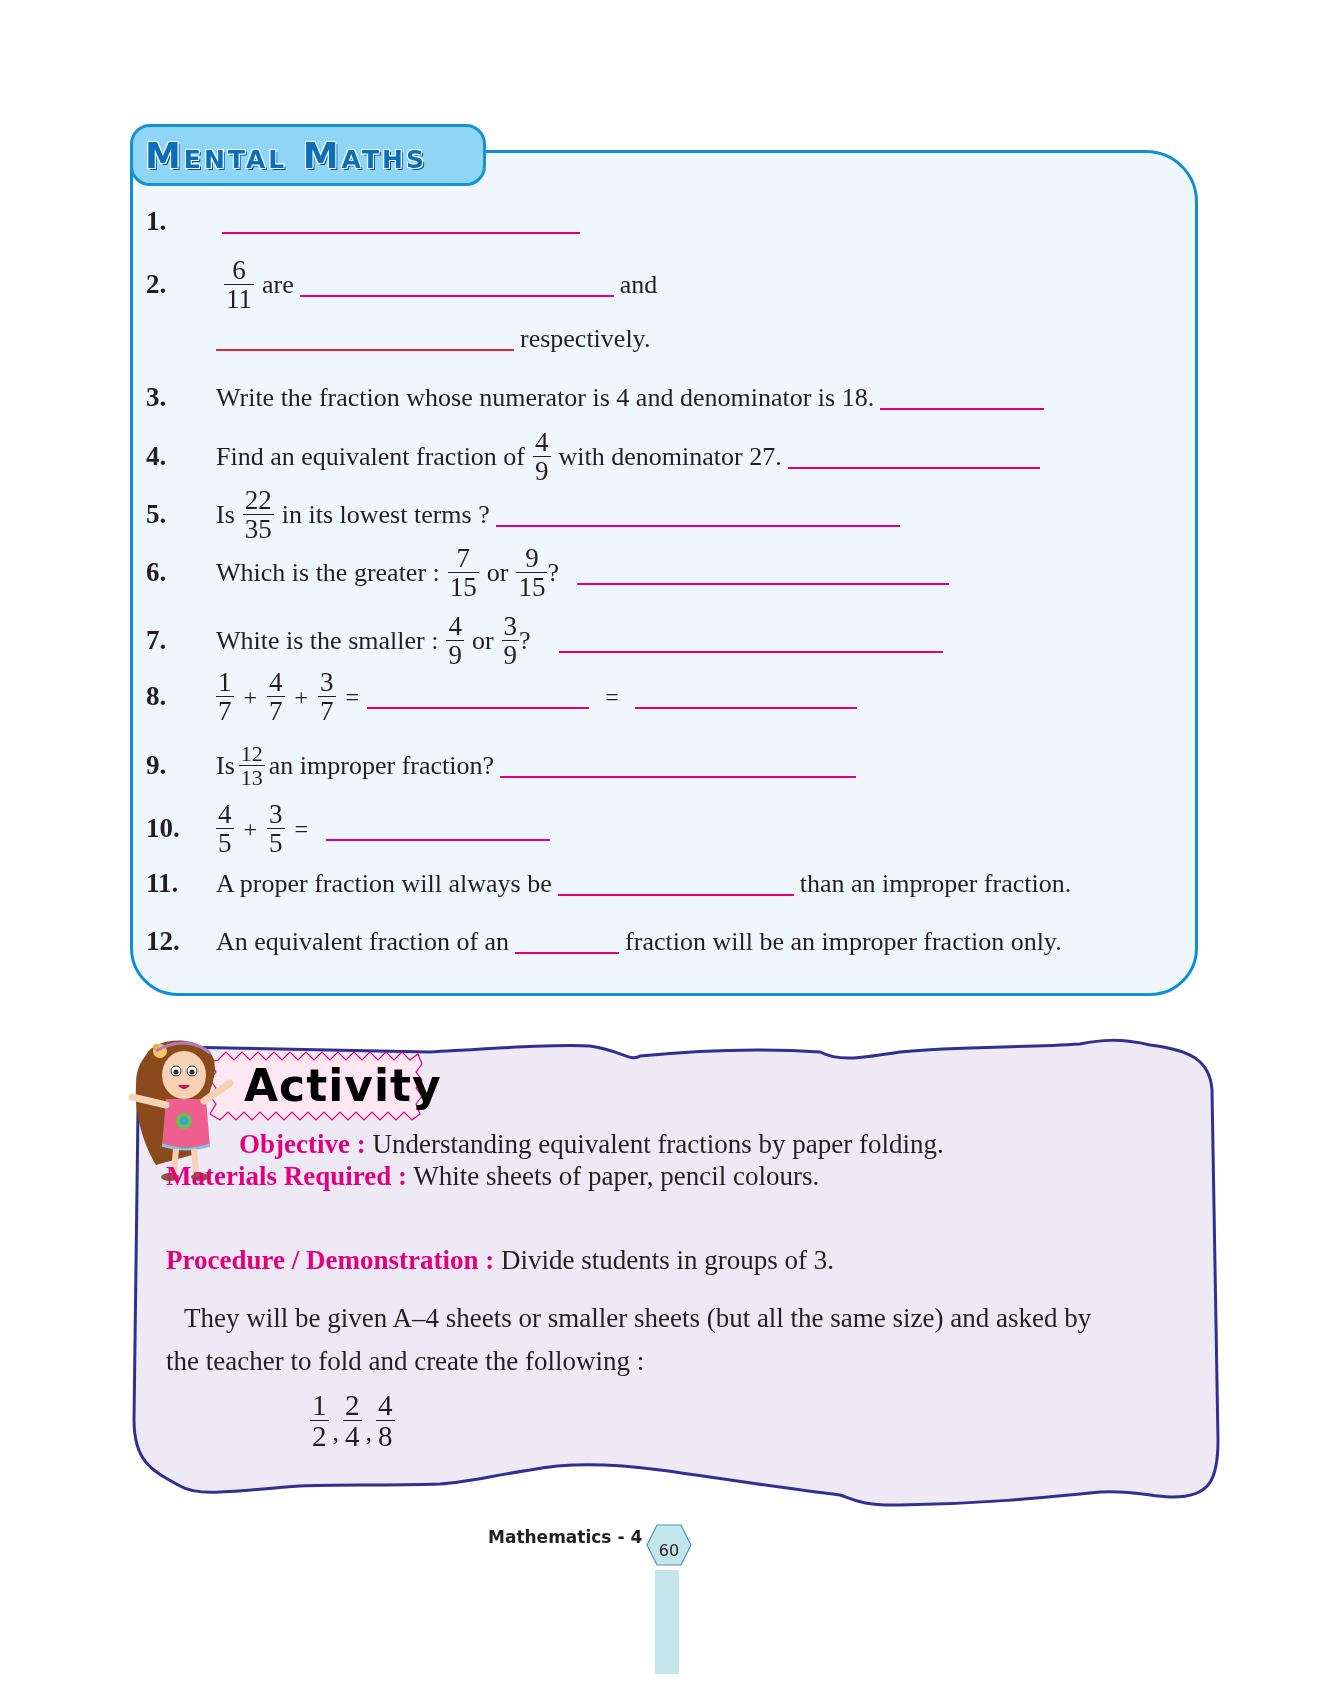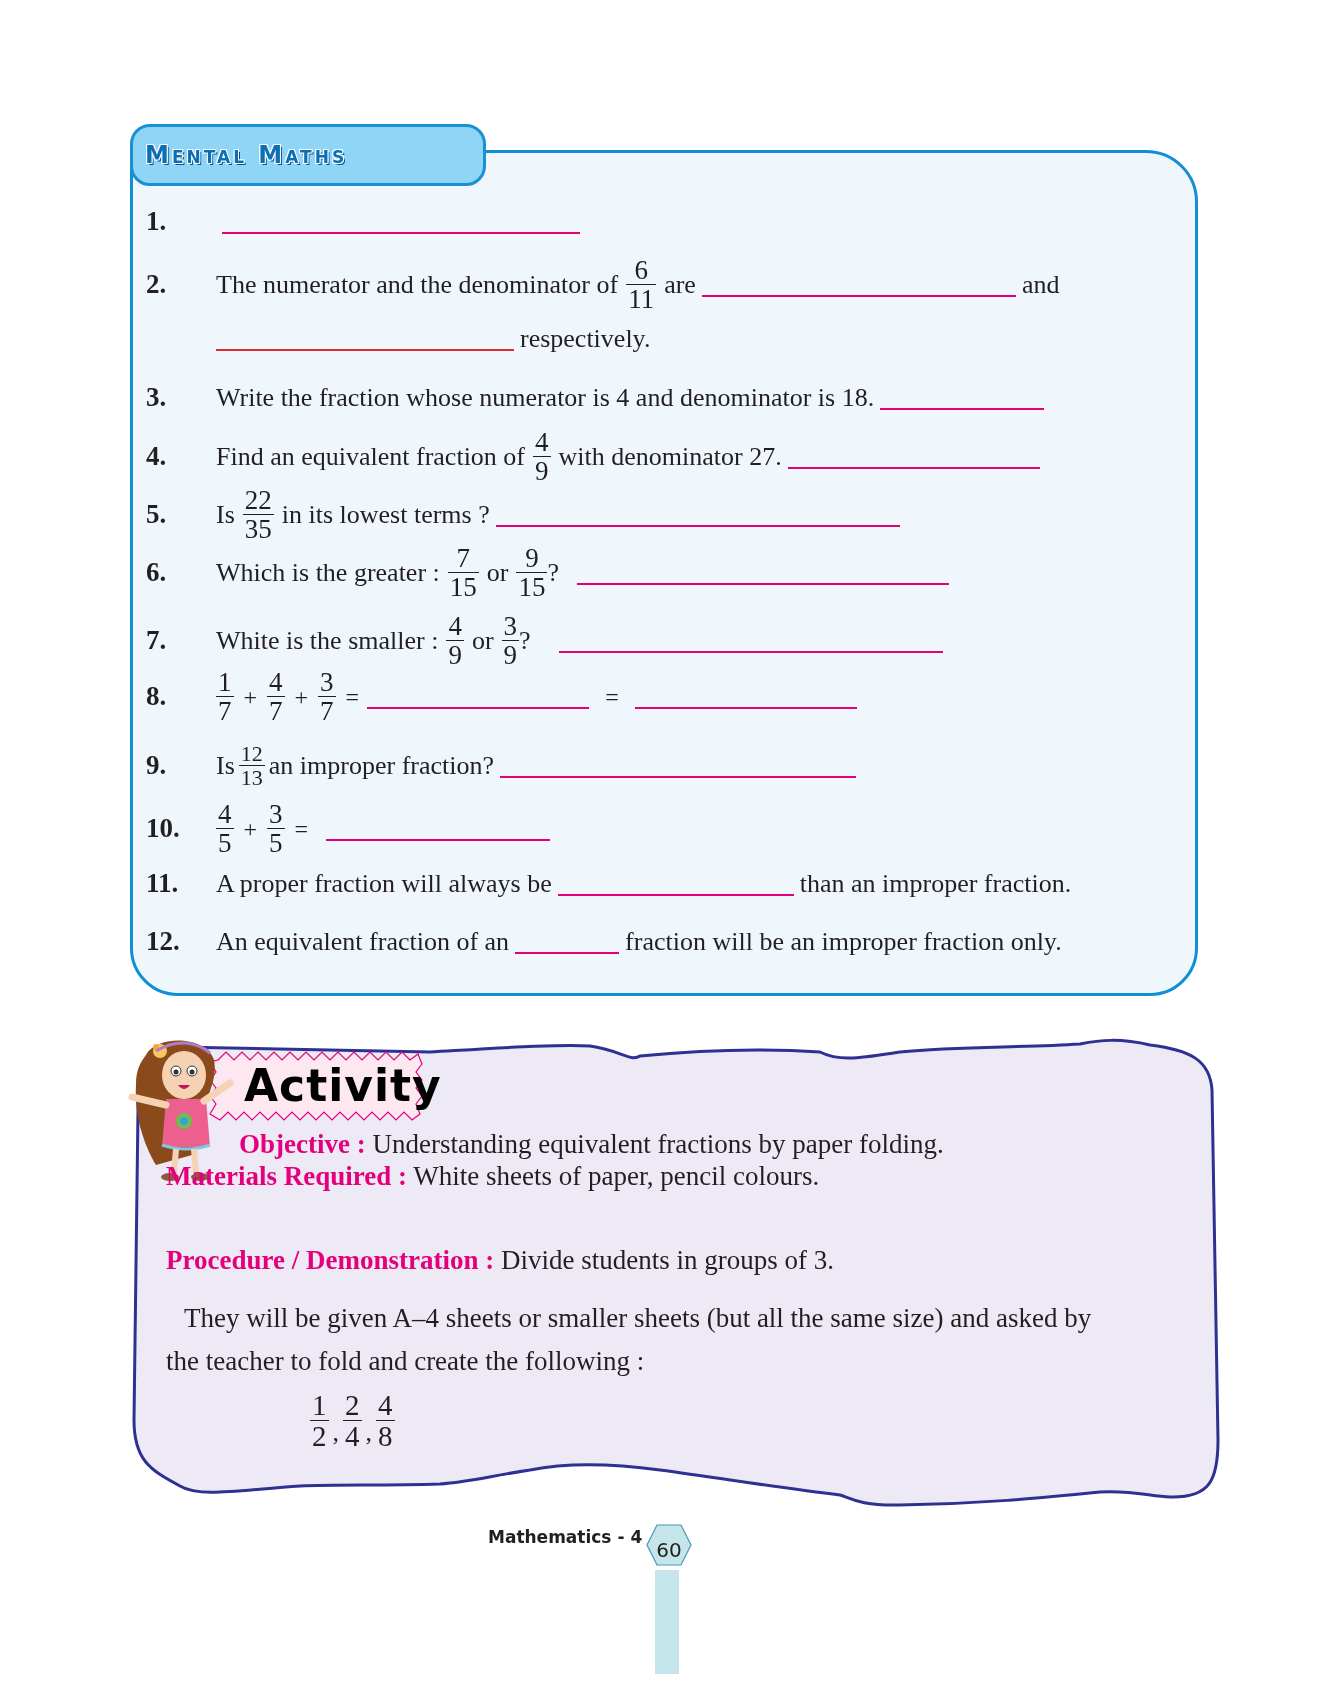--- a/index.html
+++ b/index.html
@@ -6,21 +6,21 @@
   body { width: 1332px; height: 1692px; position: relative; overflow: hidden;
          font-family: "DejaVu Serif", "Liberation Serif", serif; color: #231f20; }
 
   
   .mm-box { position: absolute; left: 130px; top: 150px; width: 1068px; height: 846px;
             background: #eff7fd; border: 3px solid #0f8fd6; border-radius: 14px 52px 48px 48px; box-sizing: border-box; }
   .mm-tab { position: absolute; left: 130px; top: 124px; width: 356px; height: 62px;
             background: #8fd6f6; border: 3px solid #1a91d3; border-radius: 20px; box-sizing: border-box;
             display: flex; align-items: center; padding-left: 12px; }
   .mm-title { font-family: "DejaVu Sans", "Liberation Sans", sans-serif; font-weight: bold;
-              font-size: 24px; color: #0b6fb8; letter-spacing: 3px; font-variant: small-caps;
+              font-size: 36px; color: #0b6fb8; letter-spacing: 3px; font-variant: small-caps;
               text-shadow: -1px -1px 0 #fff, 1px -1px 0 #fff, -1px 1px 0 #fff, 1px 1px 0 #fff, 2px 2px 0 #0a4f8a; }
 
   .q { position: absolute; left: 146px; font-size: 26px; line-height: 1; white-space: nowrap;
        display: flex; align-items: center; font-family: "Liberation Serif", "DejaVu Serif", serif; }
   .qnum { font-weight: bold; width: 70px; display: inline-block; font-size: 27px; }
   .qtext { display: inline-flex; align-items: center; }
   .blank { display: inline-block; border-bottom: 2px solid #e4007c; height: 22px; margin: 0 6px; vertical-align: bottom; }
   .blank.red { border-bottom-color: #e2272d; }
 
   .frac { display: inline-flex; flex-direction: column; align-items: center; margin: 0 8px; font-size: 27px; line-height: 1.05; }
@@ -41,39 +41,38 @@
 
   .final-fracs { position: absolute; left: 306px; top: 1390px; display: flex; align-items: flex-end; font-family: "Liberation Serif", "DejaVu Serif", serif; }
   .final-fracs .frac { font-size: 29px; margin: 0 4px; }
   .comma { font-size: 26px; margin-bottom: 4px; }
 
   
   .footer-label { position: absolute; left: 488px; top: 1527px; font-family: "DejaVu Sans", "Liberation Sans", sans-serif;
                   font-size: 17px; color: #231f20; font-weight: bold; }
   .page-hex { position: absolute; left: 646px; top: 1524px; width: 46px; height: 42px; }
   .page-num { position: absolute; left: 646px; top: 1524px; width: 46px; height: 52px; display: flex; align-items: center; justify-content: center;
-              font-family: "DejaVu Sans", "Liberation Sans", sans-serif; font-size: 20px; color: #231f20; }
+              font-family: "DejaVu Sans", "Liberation Sans", sans-serif; font-size: 16px; color: #231f20; }
   .page-bar { position: absolute; left: 655px; top: 1570px; width: 24px; height: 104px; background: #c4e6ea; }
 </style>
 </head>
 <body>
 
 <div class="mm-box"></div>
 <div class="mm-tab">
   <span class="mm-title">Mental Maths</span>
 </div>
 
 <div class="q" style="top:208px;">
   <span class="qnum">1.</span>
   <span class="blank" style="width:358px;"></span>
 </div>
 
 <div class="q" style="top:256px;">
   <span class="qnum">2.</span>
-  <span class="qtext">The numerator and the denominator of</span>
   <span class="frac">
     <span class="n">6</span>
     <span class="d">11</span>
   </span>
   <span>are</span>
   <span class="blank" style="width:314px;"></span>
   <span>and</span>
 </div>
 <div class="q" style="top:326px; left:216px;">
   <span class="blank red" style="width:298px; margin-left:0;"></span>

